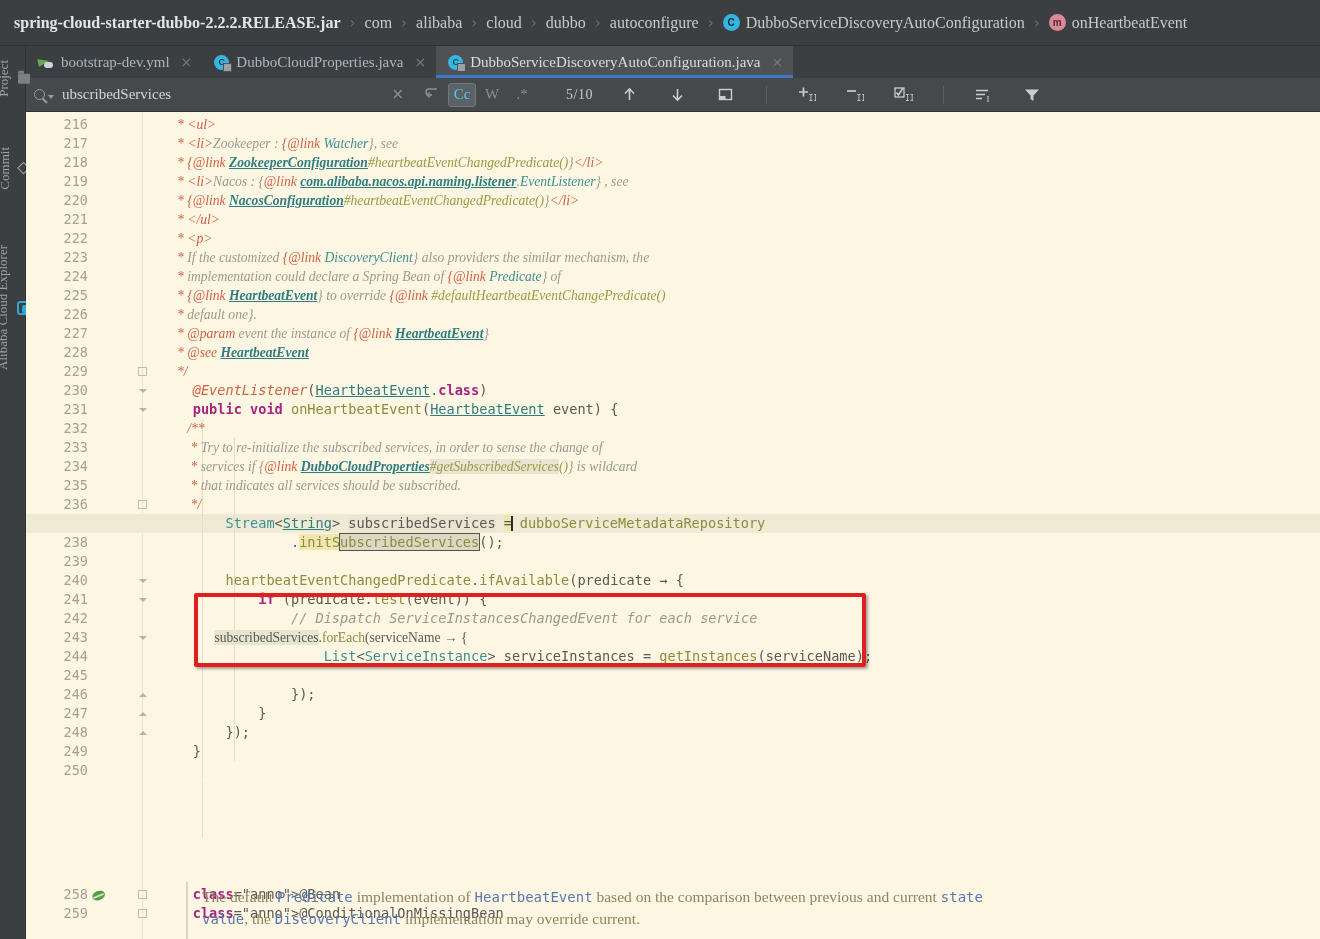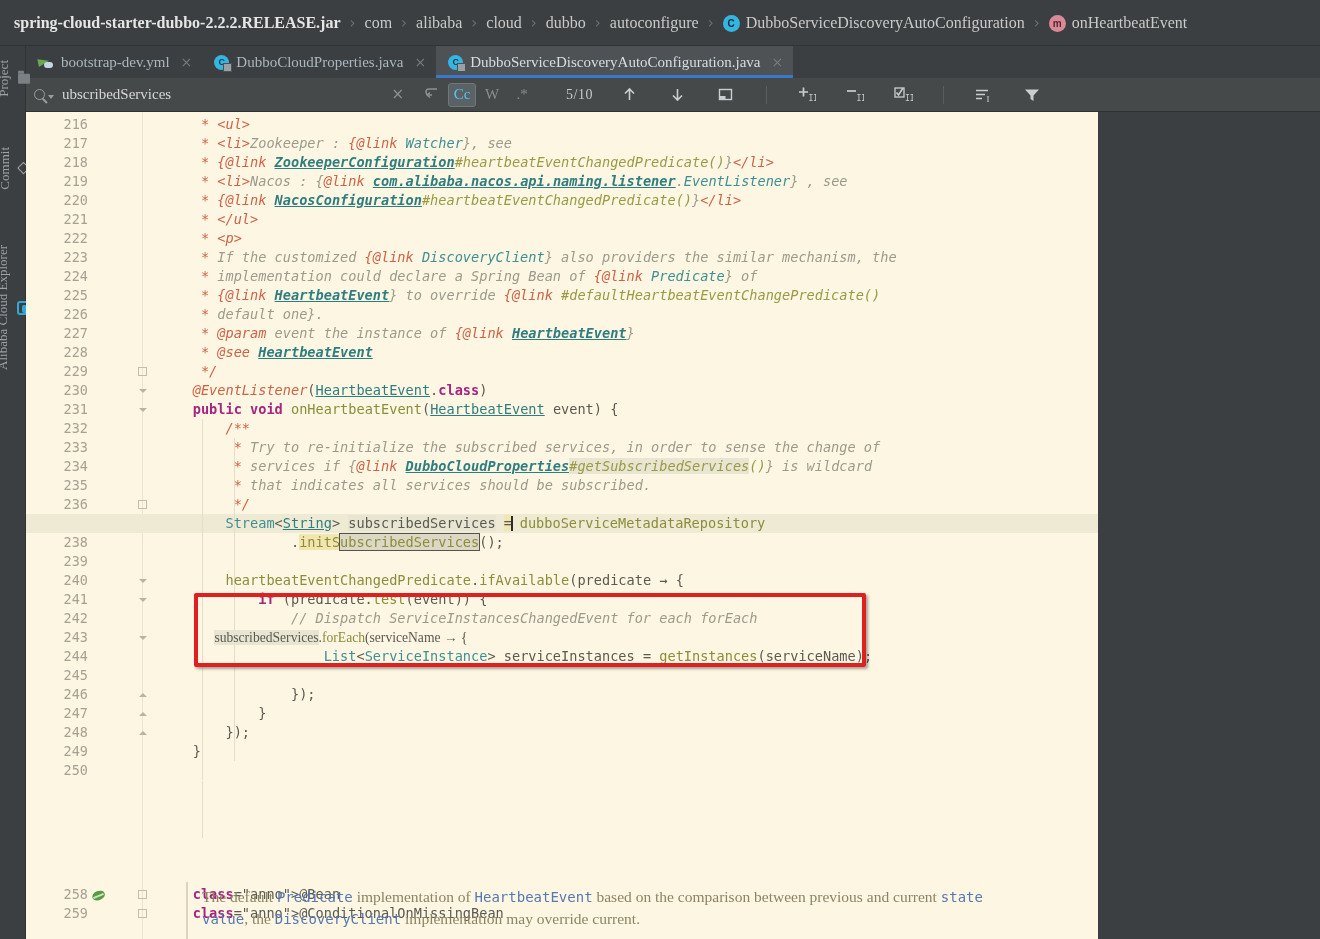--- a/index.html
+++ b/index.html
@@ -15,21 +15,21 @@
   
   #breadcrumb-bar{
     position:absolute; left:0; top:0; width:1320px; height:46px;
     background:#3c3f41;
     display:flex; align-items:center; padding-left:14px;
     border-bottom:1px solid #323232;
   }
   .crumb{
     font-family:"Liberation Serif", serif;
     font-size:16px; color:#c9c9c9; white-space:nowrap;
-    display:flex; align-items:flex-end; gap:6px;
+    display:flex; align-items:flex-start; gap:6px;
   }
   .crumb.bold{ font-weight:bold; color:#e6e6e6; }
   .crumb-sep{
     font-family:"DejaVu Sans", sans-serif;
     color:#6d6f70; font-size:15px; margin:0 9px; user-select:none;
   }
   .badge{
     width:17px;height:17px;border-radius:50%;
     display:inline-flex;align-items:center;justify-content:center;
     font-family:"Liberation Sans",sans-serif;font-size:10px;font-weight:bold;
@@ -164,21 +164,21 @@
     width:14px;height:14px;border:2px solid #2fa8d6;border-radius:3px;
     position:relative;transform:rotate(180deg);
   }
   .ic-cloud:after{
     content:"";position:absolute;left:3px;top:2px;width:6px;height:8px;
     background:#2fa8d6;border-radius:2px;
   }
 
   
   #editor{
-    position:absolute;left:26px;top:112px;width:1072px;height:827px;
+    position:absolute;left:26px;top:112px;width:1294px;height:827px;
     background:#fdf6e3; overflow:hidden;
   }
   #gutter{
     position:absolute;left:0;top:0;width:134px;height:100%;
     background:#fdf6e3;
   }
   .ln{
     position:absolute;left:0;width:62px;text-align:right;
     font-family:"DejaVu Sans Mono", monospace; font-size:13.5px;
     color:#a6a193; line-height:19px; height:19px;
@@ -224,21 +224,21 @@
   }
   .indent-guide{
     position:absolute;width:1px;background:#e6ddc6;
   }
 
   
   .kw      { color:#a6267f; font-weight:bold; }
   .cmt     { color:#9b9b8c; font-style:italic; }
   .cmt-tag { color:#cf6245; font-style:italic; }
   .jd-star { color:#cf6245; }
-  .jd-txt  { color:#9b9b8c; font-style:italic; }
+  .jd-txt  { color:#9b9b8c; font-style:italic;font-family:Liberation Serif, serif; }
   .jd-tag  { color:#cf6245; font-style:italic; }
   .jd-link { color:#3e8f93; font-style:italic; }
   .jd-link-u{ color:#2e7d7f; font-style:italic; text-decoration:underline; font-weight:bold;}
   .jd-olive{ color:#9a9a45; font-style:italic;}
   .typ     { color:#3e8f93; }
   .typ-u   { color:#2e7d7f; text-decoration:underline; }
   .mth     { color:#8c8c3a; }
   .plain   { color:#5a5a52; }
   .anno    { color:#cf6245; font-style:italic; }
   .var-hl  { background:#e8e5d2; }
@@ -521,21 +521,21 @@
       <div class="code-line" style="top: 307px;"><span class="jd-txt">        <span class="jd-star">/**</span></span></div>
       <div class="code-line" style="top: 326px;"><span class="jd-txt">         <span class="jd-star">*</span> Try to re-initialize the subscribed services, in order to sense the change of</span></div>
       <div class="code-line" style="top: 345px;"><span class="jd-txt">         <span class="jd-star">*</span> services if {<span class="jd-tag">@link</span> <span class="jd-link-u">DubboCloudProperties</span><span class="var-hl"><span class="jd-olive">#getSubscribedServices</span></span><span class="jd-olive">()</span>} is wildcard</span></div>
       <div class="code-line" style="top: 364px;"><span class="jd-txt">         <span class="jd-star">*</span> that indicates all services should be subscribed.</span></div>
       <div class="code-line" style="top: 383px;"><span class="jd-txt">         <span class="jd-star">*/</span></span></div>
       <div class="code-line" style="top: 402px;">        <span class="typ">Stream</span>&lt;<span class="typ-u">String</span>&gt; <span class="var-hl">subscribedServices</span> <span class="hl-soft">=</span><span class="cursor-bar"></span><span class="mth"> dubboServiceMetadataRepository</span></div>
       <div class="code-line" style="top: 421px;">                .<span class="hl-soft"><span class="mth">initS</span></span><span class="hl-cur"><span class="mth">ubscribedServices</span></span><span class="plain">();</span></div>
       <div class="code-line" style="top: 440px;"></div>
       <div class="code-line" style="top: 459px;">        <span class="mth">heartbeatEventChangedPredicate</span>.<span class="mth">ifAvailable</span>(predicate → {</div>
       <div class="code-line" style="top: 478px;">            <span class="kw">if</span> (predicate.<span class="mth">test</span>(event)) {</div>
-      <div class="code-line" style="top: 497px;"><span class="cmt">                // Dispatch ServiceInstancesChangedEvent for each forEach</span></div>
+      <div class="code-line" style="top: 497px;"><span class="cmt">                // Dispatch ServiceInstancesChangedEvent for each service</span></div>
       <div class="code-line" style="top: 516px; font-family: Liberation Serif, serif;">                <span class="var-hl">subscribedServices</span>.<span class="mth">forEach</span>(serviceName → {</div>
       <div class="code-line" style="top: 535px;">                    <span class="typ">List</span>&lt;<span class="typ">ServiceInstance</span>&gt; serviceInstances = <span class="mth">getInstances</span>(serviceName);</div>
       <div class="code-line" style="top: 573px;">                });</div>
       <div class="code-line" style="top: 592px;">            }</div>
       <div class="code-line" style="top: 611px;">        });</div>
       <div class="code-line" style="top: 630px;">    }</div>
       <div class="code-line" style="top: 649px;"></div>
       <div class="code-line" style="top: 772.5px;">    <span <span="" class="kw">class</span>="anno"&gt;@Bean</div>
       <div class="code-line" style="top: 791.5px;">    <span <span="" class="kw">class</span>="anno"&gt;@ConditionalOnMissingBean</div>
     </div>

